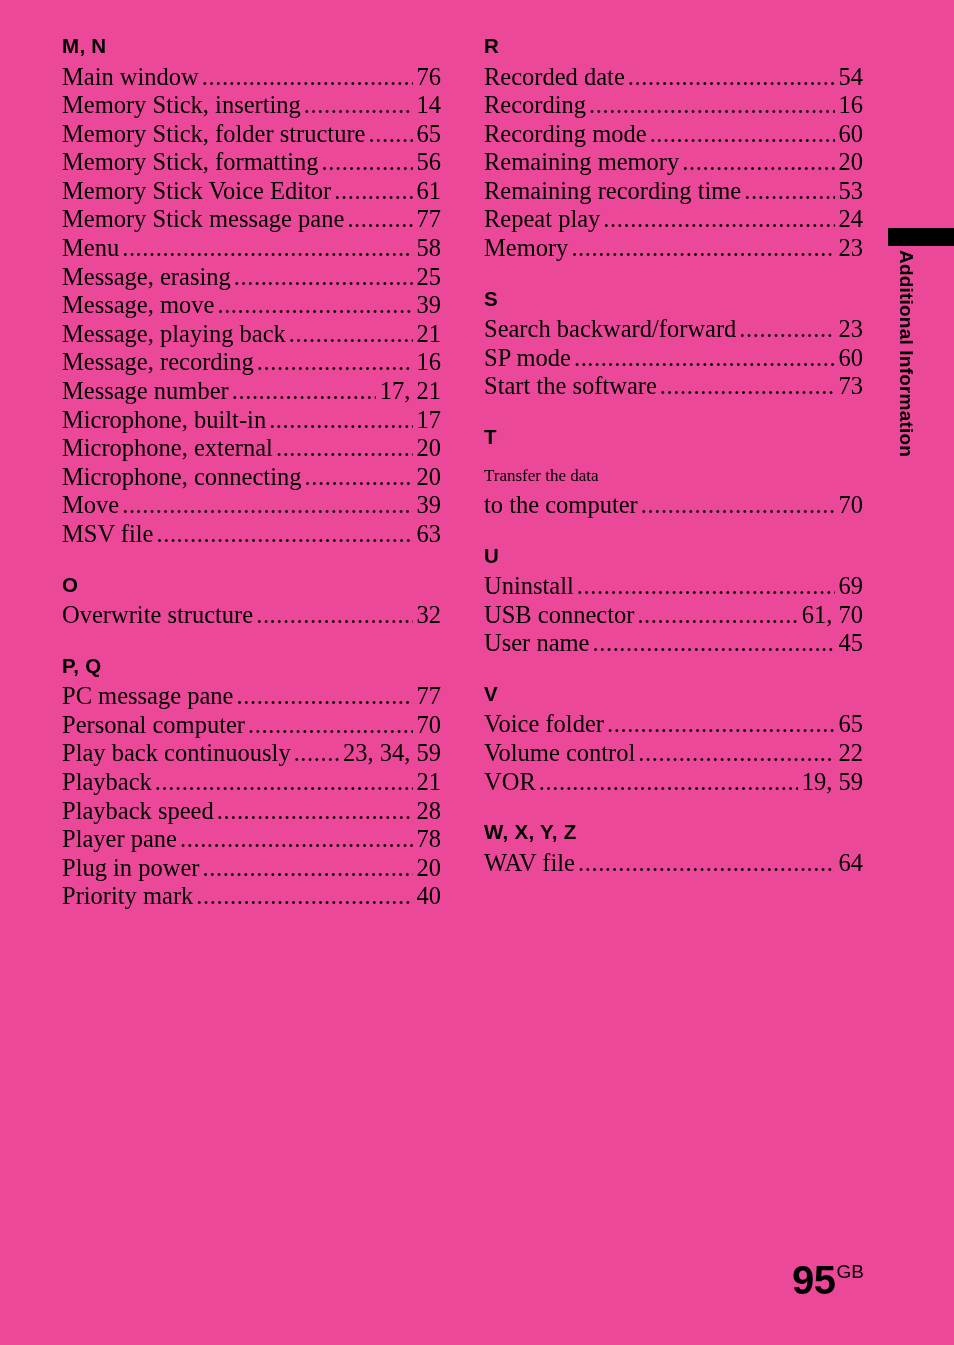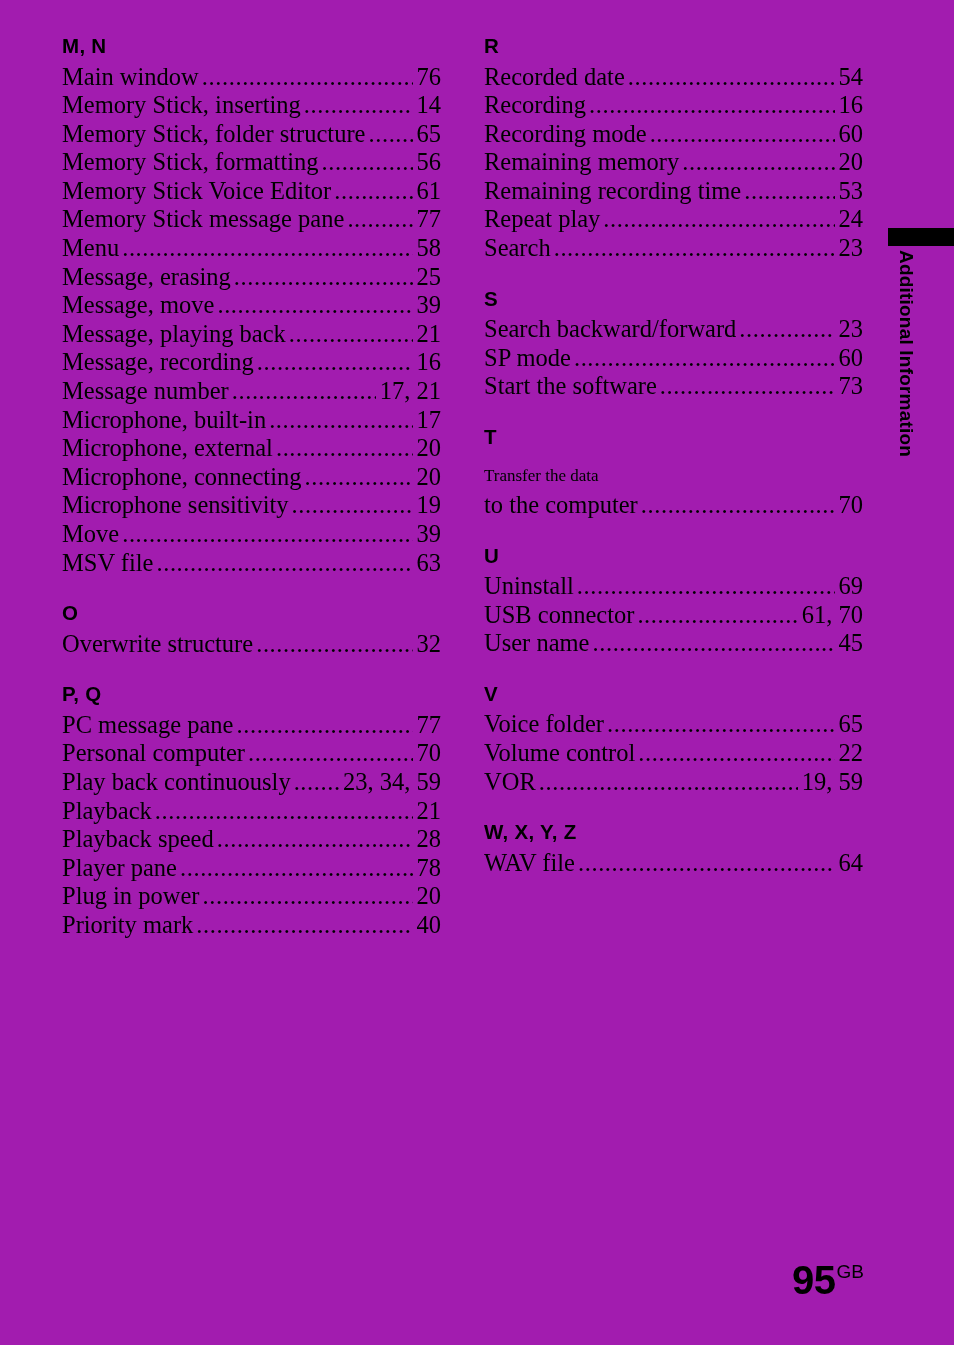--- a/index.html
+++ b/index.html
@@ -10,21 +10,21 @@
   }
   body {
     font-family: "Liberation Serif", serif;
     color: #000000;
   }
 
   .page {
     position: relative;
     width: 954px;
     height: 1345px;
-    background: #a21caf;
+    background: #ec4899;
     overflow: hidden;
     box-sizing: border-box;
   }
 
   
   .columns {
     position: absolute;
     left: 62px;
     top: 36px;
     width: 802px;
@@ -225,25 +225,20 @@
             <span class="entry-label">Microphone, external</span>
             <span class="entry-dots"></span>
             <span class="entry-page">20</span>
           </div>
           <div class="entry">
             <span class="entry-label">Microphone, connecting</span>
             <span class="entry-dots"></span>
             <span class="entry-page">20</span>
           </div>
           <div class="entry">
-            <span class="entry-label">Microphone sensitivity</span>
-            <span class="entry-dots"></span>
-            <span class="entry-page">19</span>
-          </div>
-          <div class="entry">
             <span class="entry-label">Move</span>
             <span class="entry-dots"></span>
             <span class="entry-page">39</span>
           </div>
           <div class="entry">
             <span class="entry-label">MSV file</span>
             <span class="entry-dots"></span>
             <span class="entry-page">63</span>
           </div>
         </div>
@@ -326,21 +321,21 @@
             <span class="entry-label">Remaining recording time</span>
             <span class="entry-dots"></span>
             <span class="entry-page">53</span>
           </div>
           <div class="entry">
             <span class="entry-label">Repeat play</span>
             <span class="entry-dots"></span>
             <span class="entry-page">24</span>
           </div>
           <div class="entry">
-            <span class="entry-label">Search</span>
+            <span class="entry-label">Memory</span>
             <span class="entry-dots"></span>
             <span class="entry-page">23</span>
           </div>
         </div>
         <div class="section">
           <div class="section-head">S</div>
           <div class="entry">
             <span class="entry-label">Search backward/forward</span>
             <span class="entry-dots"></span>
             <span class="entry-page">23</span>

